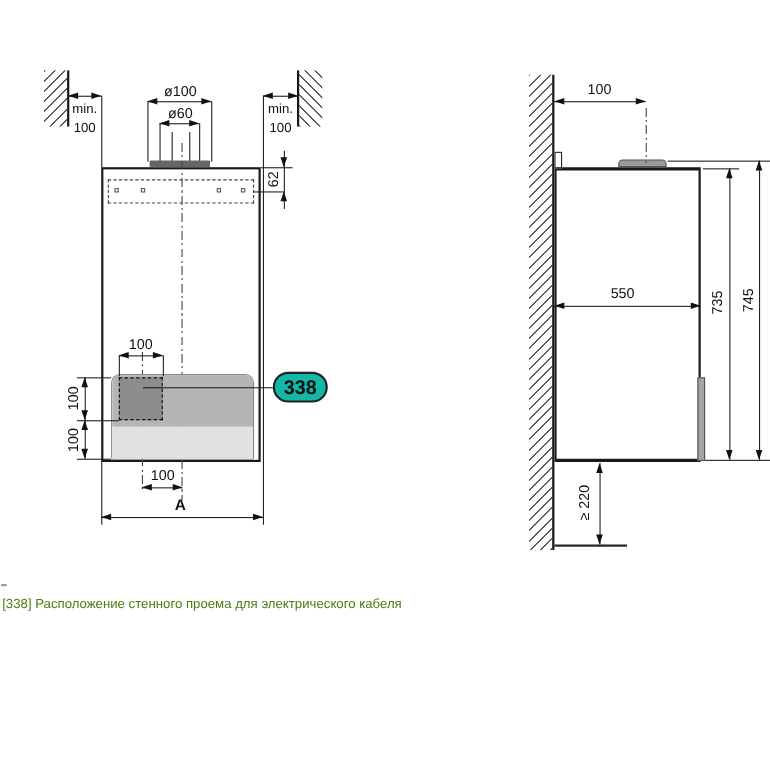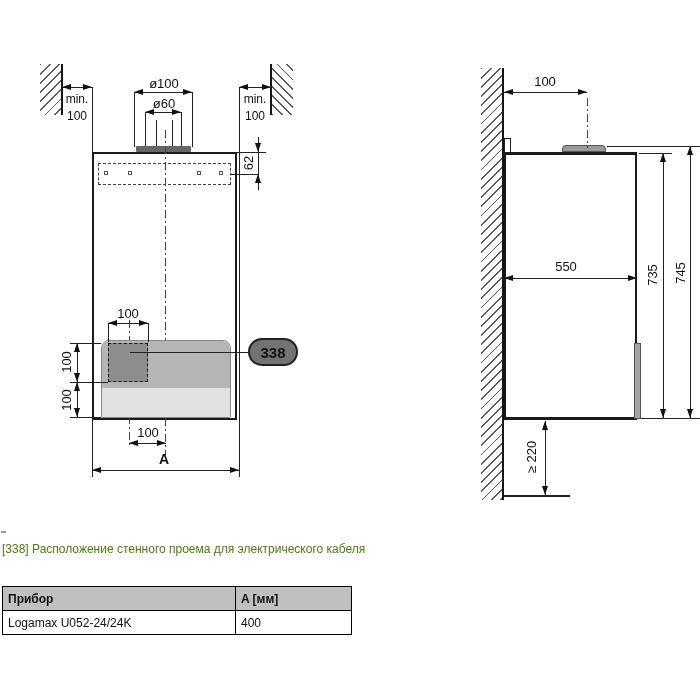--- a/index.html
+++ b/index.html
@@ -15,23 +15,23 @@
   .ar-l{border-top:3.5px solid transparent;border-bottom:3.5px solid transparent;border-right:9px solid #111;}
   .ar-r{border-top:3.5px solid transparent;border-bottom:3.5px solid transparent;border-left:9px solid #111;}
   .ar-u{border-left:3.5px solid transparent;border-right:3.5px solid transparent;border-bottom:9px solid #111;}
   .ar-d{border-left:3.5px solid transparent;border-right:3.5px solid transparent;border-top:9px solid #111;}
   .lab{position:absolute;font-size:13px;line-height:1;white-space:nowrap;color:#111;
        transform:translate(-50%,-50%);}
   .lab.rot{transform:translate(-50%,-50%) rotate(-90deg);}
   .lab.sm{font-size:12px;margin-top:20px;}
   .lab.bold{font-weight:bold;}
   .dashedbox{position:absolute;border:1px dashed #444;box-sizing:border-box;}
-  .callout{position:absolute;left:248px;top:338px;width:50px;height:28px;background:#737373;
+  .callout{position:absolute;left:248px;top:338px;width:50px;height:28px;background:#14b8a6;
            border:2px solid #222;border-radius:14px;box-sizing:border-box;
-           display:flex;align-items:center;justify-content:center;font-weight:bold;font-size:15px;z-index:6;}
+           display:flex;align-items:center;justify-content:center;font-weight:bold;font-size:18px;z-index:6;}
   .caption{position:absolute;left:2px;top:542px;font-size:12px;color:#4d7c0f;}
   .stray{position:absolute;left:1px;top:531px;width:5px;height:2px;background:#9a9a9a;}
   table.spec{position:absolute;left:2px;top:586px;width:350px;border-collapse:collapse;
              font-size:12px;table-layout:fixed;}
   table.spec td{border:1px solid #000;height:21px;padding:1px 5px;vertical-align:middle;background:#fff;}
   table.spec tr.hdr td{background:#c0c0c0;font-weight:bold;border-bottom:1.5px solid #000;}
   table.spec{border:1.5px solid #000;}
   .col1{width:222px;}
 </style>
 </head>
@@ -214,26 +214,14 @@
       <div class="ln" style="left:504px;top:495px;width:66px;height:2px;"></div>
       <div class="ar ar-u" style="left:541.5px;top:421px;"></div>
       <div class="ar ar-d" style="left:541.5px;top:486px;"></div>
       <div class="lab rot" style="left:531px;top:457px;">≥ 220</div>
     </div>
   </div>
 
   <div class="stray"></div>
   <div class="caption">[338] Расположение стенного проема для электрического кабеля</div>
 
-  <table class="spec">
-    <tbody>
-        <tr class="hdr">
-      <td class="col1">Прибор</td>
-      <td>A [мм]</td>
-    </tr>
-    <tr>
-      <td>Logamax U052-24/24K</td>
-      <td>400</td>
-    </tr>
-  </tbody>
-    </table>
 
 </div>
 
 </body></html>

